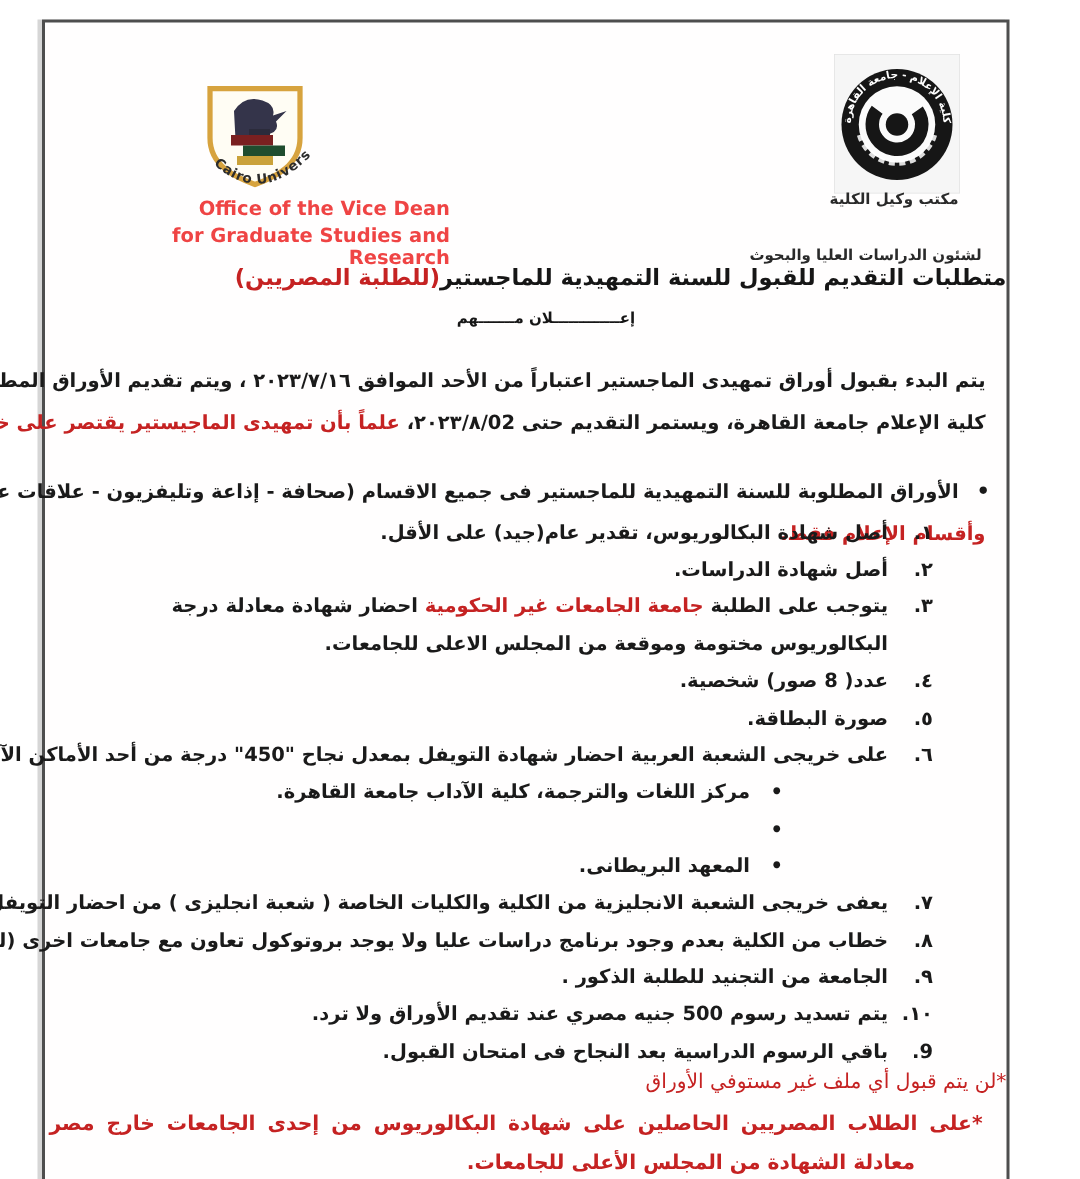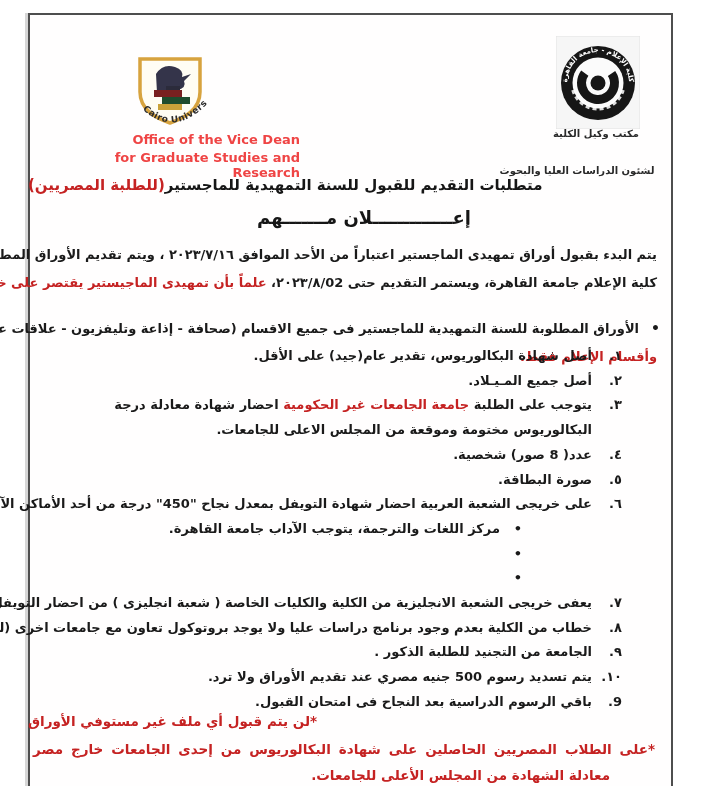--- a/index.html
+++ b/index.html
@@ -13,24 +13,24 @@
   .office-en { position:absolute; left:50px; width:250px; text-align:right;
     font-size:13px; font-weight:bold; color:#ef4444; }
   .office-en.l1 { top:132px; } .office-en.l2 { top:150px; }
   .faculty-logo { position:absolute; left:556px; top:36px; width:84px; height:93px; }
   .fac-cap { position:absolute; text-align:center; font-size:10px; font-weight:bold;
     color:#2a2a2a; direction:rtl; }
   .fac-cap.l1 { left:535px; top:128px; width:122px; }
   .fac-cap.l2 { left:494px; top:150px; width:166px;margin-top:15px; }
 
   
-  .doc-title { position:absolute; left:28px; top:176px; width:643px; text-align:left;
+  .doc-title { position:absolute; left:28px; top:176px; width:643px; text-align:right;
     direction:rtl; font-size:15px; font-weight:bold; color:#161616; }
   .announce { position:absolute; left:28px; top:207px; width:672px; text-align:center;
-    direction:rtl; font-size:18px; font-weight:bold; color:#161616; }
+    direction:rtl; font-size:10px; font-weight:bold; color:#161616; }
 
   .red { color:#c52222; }
 
   
   .intro { position:absolute; left:40px; top:241px; width:617px; direction:rtl;
     font-size:13px; font-weight:bold; color:#1a1a1a; line-height:28px; }
   .intro .jline { text-align:justify; text-align-last:justify; white-space:nowrap; }
   .intro .jline2 { text-align:justify; text-align-last:justify; white-space:nowrap; }
   .intro .rline { text-align:right;margin-top:46px; }
 
@@ -43,22 +43,22 @@
   .req-list { position:absolute; left:40px; top:344px; width:582px; direction:rtl;
     font-size:13px; font-weight:bold; color:#1a1a1a; }
   .li { display:flex; line-height:24.7px; }
   .li .num { flex:0 0 30px; white-space:nowrap; }
   .li .itx { flex:1; text-align:right; }
   .li.oneline .itx { white-space:nowrap; overflow:visible; }
   .li.sub { padding-right:100px; }
   .li.sub .blt { flex:0 0 22px; font-size:13px; }
 
   
-  .foot-center { position:absolute; left:28px; top:713px; width:643px; text-align:left;
-    direction:rtl; font-size:13.5px; font-weight:bold; color:#c52222; }
+  .foot-center { position:absolute; left:28px; top:713px; width:643px; text-align:right;
+    direction:rtl; font-size:13.5px; font-weight:normal; color:#c52222; }
   .foot-para { position:absolute; left:33px; top:736px; width:622px; direction:rtl;
     font-size:13.5px; font-weight:bold; color:#c52222; line-height:26px;
     text-align:justify; padding-right:45px; text-indent:-45px; }
 </style>
 </head>
 <body>
 
 <div class="page-frame"></div>
 
 <svg class="cairo-logo" viewBox="0 0 86 78">
@@ -109,47 +109,48 @@
 
 <div class="section-head"><span class="blt">•</span><span>الأوراق المطلوبة للسنة التمهيدية للماجستير فى جميع الاقسام (صحافة - إذاعة وتليفزيون - علاقات عامة وإعلان):</span></div>
 
 <div class="req-list">
   <div class="li oneline">
     <span class="num">١.</span>
     <span class="itx">أصل شهادة البكالوريوس، تقدير عام(جيد) على الأقل.</span>
   </div>
   <div class="li oneline">
     <span class="num">٢.</span>
-    <span class="itx">أصل جميع المـيـلاد.</span>
+    <span class="itx">أصل شهادة الدراسات.</span>
   </div>
   <div class="li">
     <span class="num">٣.</span>
     <span class="itx"><span>يتوجب على الطلبة </span><span class="red">جامعة الجامعات غير الحكومية</span><span> احضار شهادة معادلة درجة البكالوريوس مختومة وموقعة من المجلس الاعلى للجامعات.</span></span>
   </div>
   <div class="li oneline">
     <span class="num">٤.</span>
     <span class="itx">عدد( 8  صور) شخصية.</span>
   </div>
   <div class="li oneline">
     <span class="num">٥.</span>
     <span class="itx">صورة البطاقة.</span>
   </div>
   <div class="li oneline">
     <span class="num">٦.</span>
     <span class="itx">على خريجى الشعبة العربية احضار شهادة التويفل بمعدل نجاح  "450" درجة من أحد الأماكن الآتية:-</span>
   </div>
   <div class="li sub oneline">
     <span class="blt">•</span>
-    <span class="itx">مركز اللغات والترجمة، يتوجب الآداب جامعة القاهرة.</span>
+    <span class="itx">مركز اللغات والترجمة، كلية الآداب جامعة القاهرة.</span>
   </div>
   <div class="li sub oneline">
     <span class="blt">•</span>
   </div>
   <div class="li sub oneline">
     <span class="blt">•</span>
+    <span class="itx">المعهد البريطانى.</span>
   </div>
   <div class="li oneline">
     <span class="num">٧.</span>
     <span class="itx">يعفى خريجى الشعبة الانجليزية من الكلية والكليات الخاصة ( شعبة انجليزى ) من احضار التويفل.</span>
   </div>
   <div class="li oneline">
     <span class="num">٨.</span>
     <span class="itx">خطاب من الكلية بعدم وجود برنامج دراسات عليا ولا يوجد بروتوكول تعاون مع جامعات اخرى (لغير خريجي إعلام القاهرة).</span>
   </div>
   <div class="li oneline">

